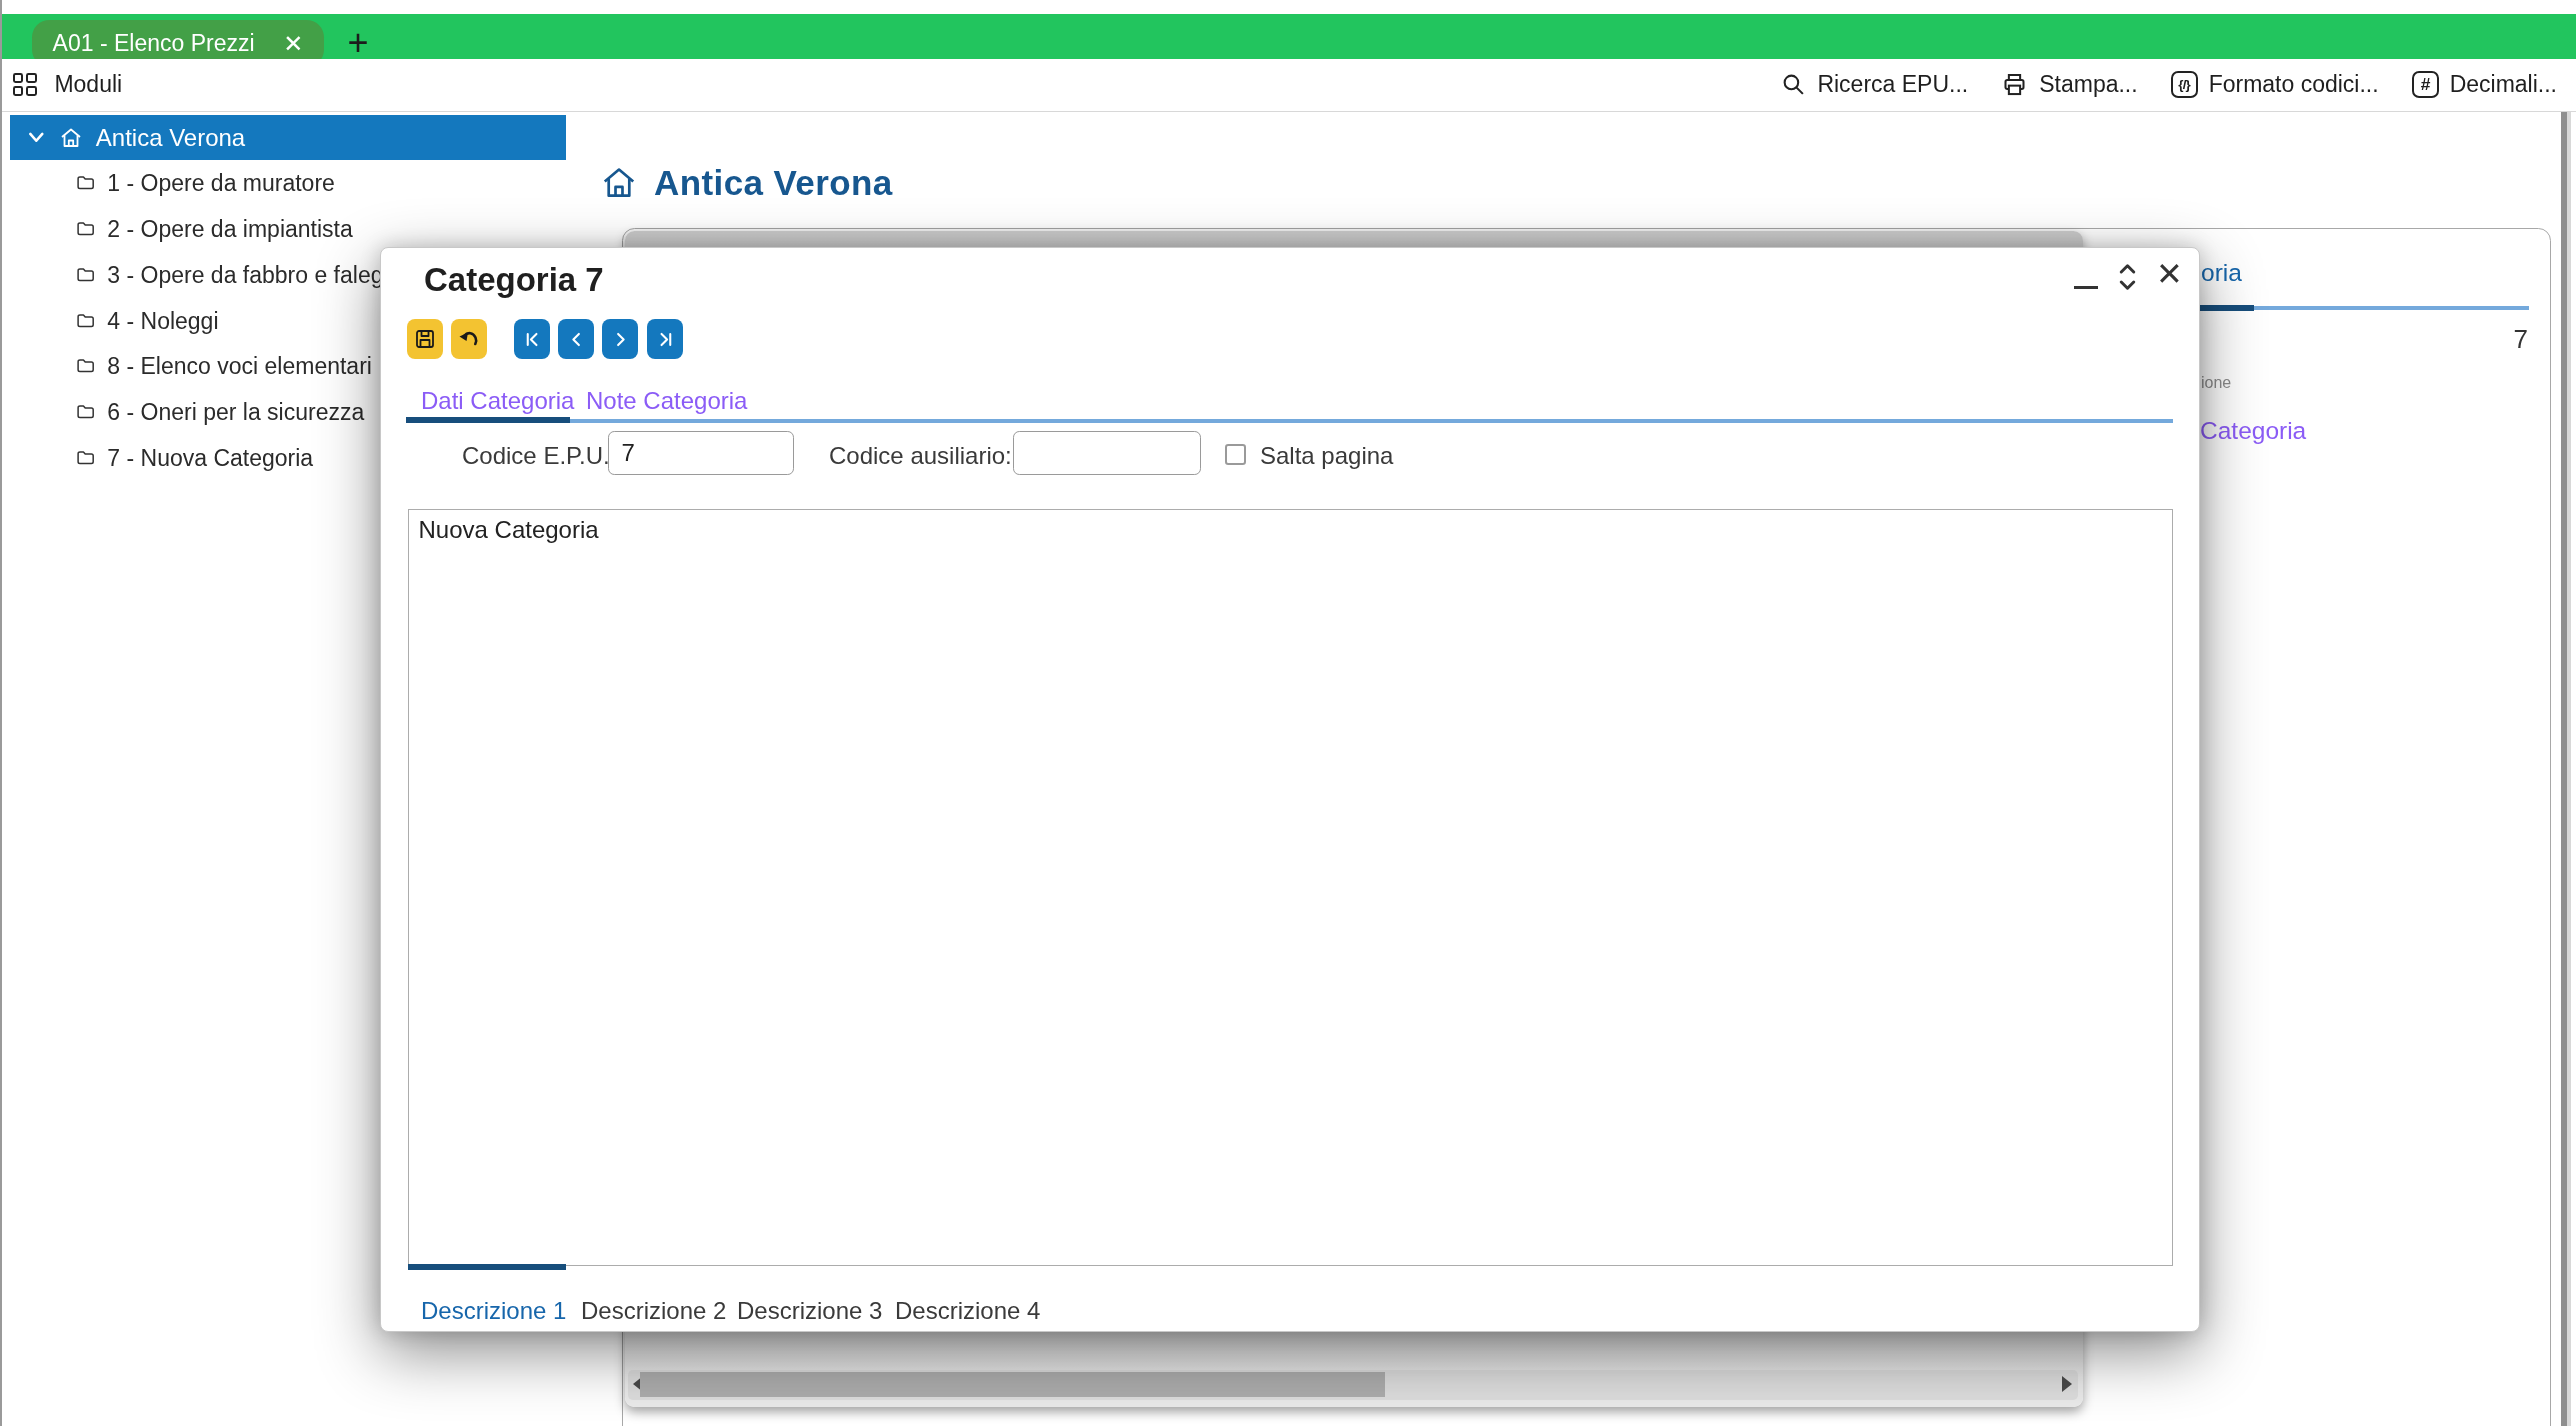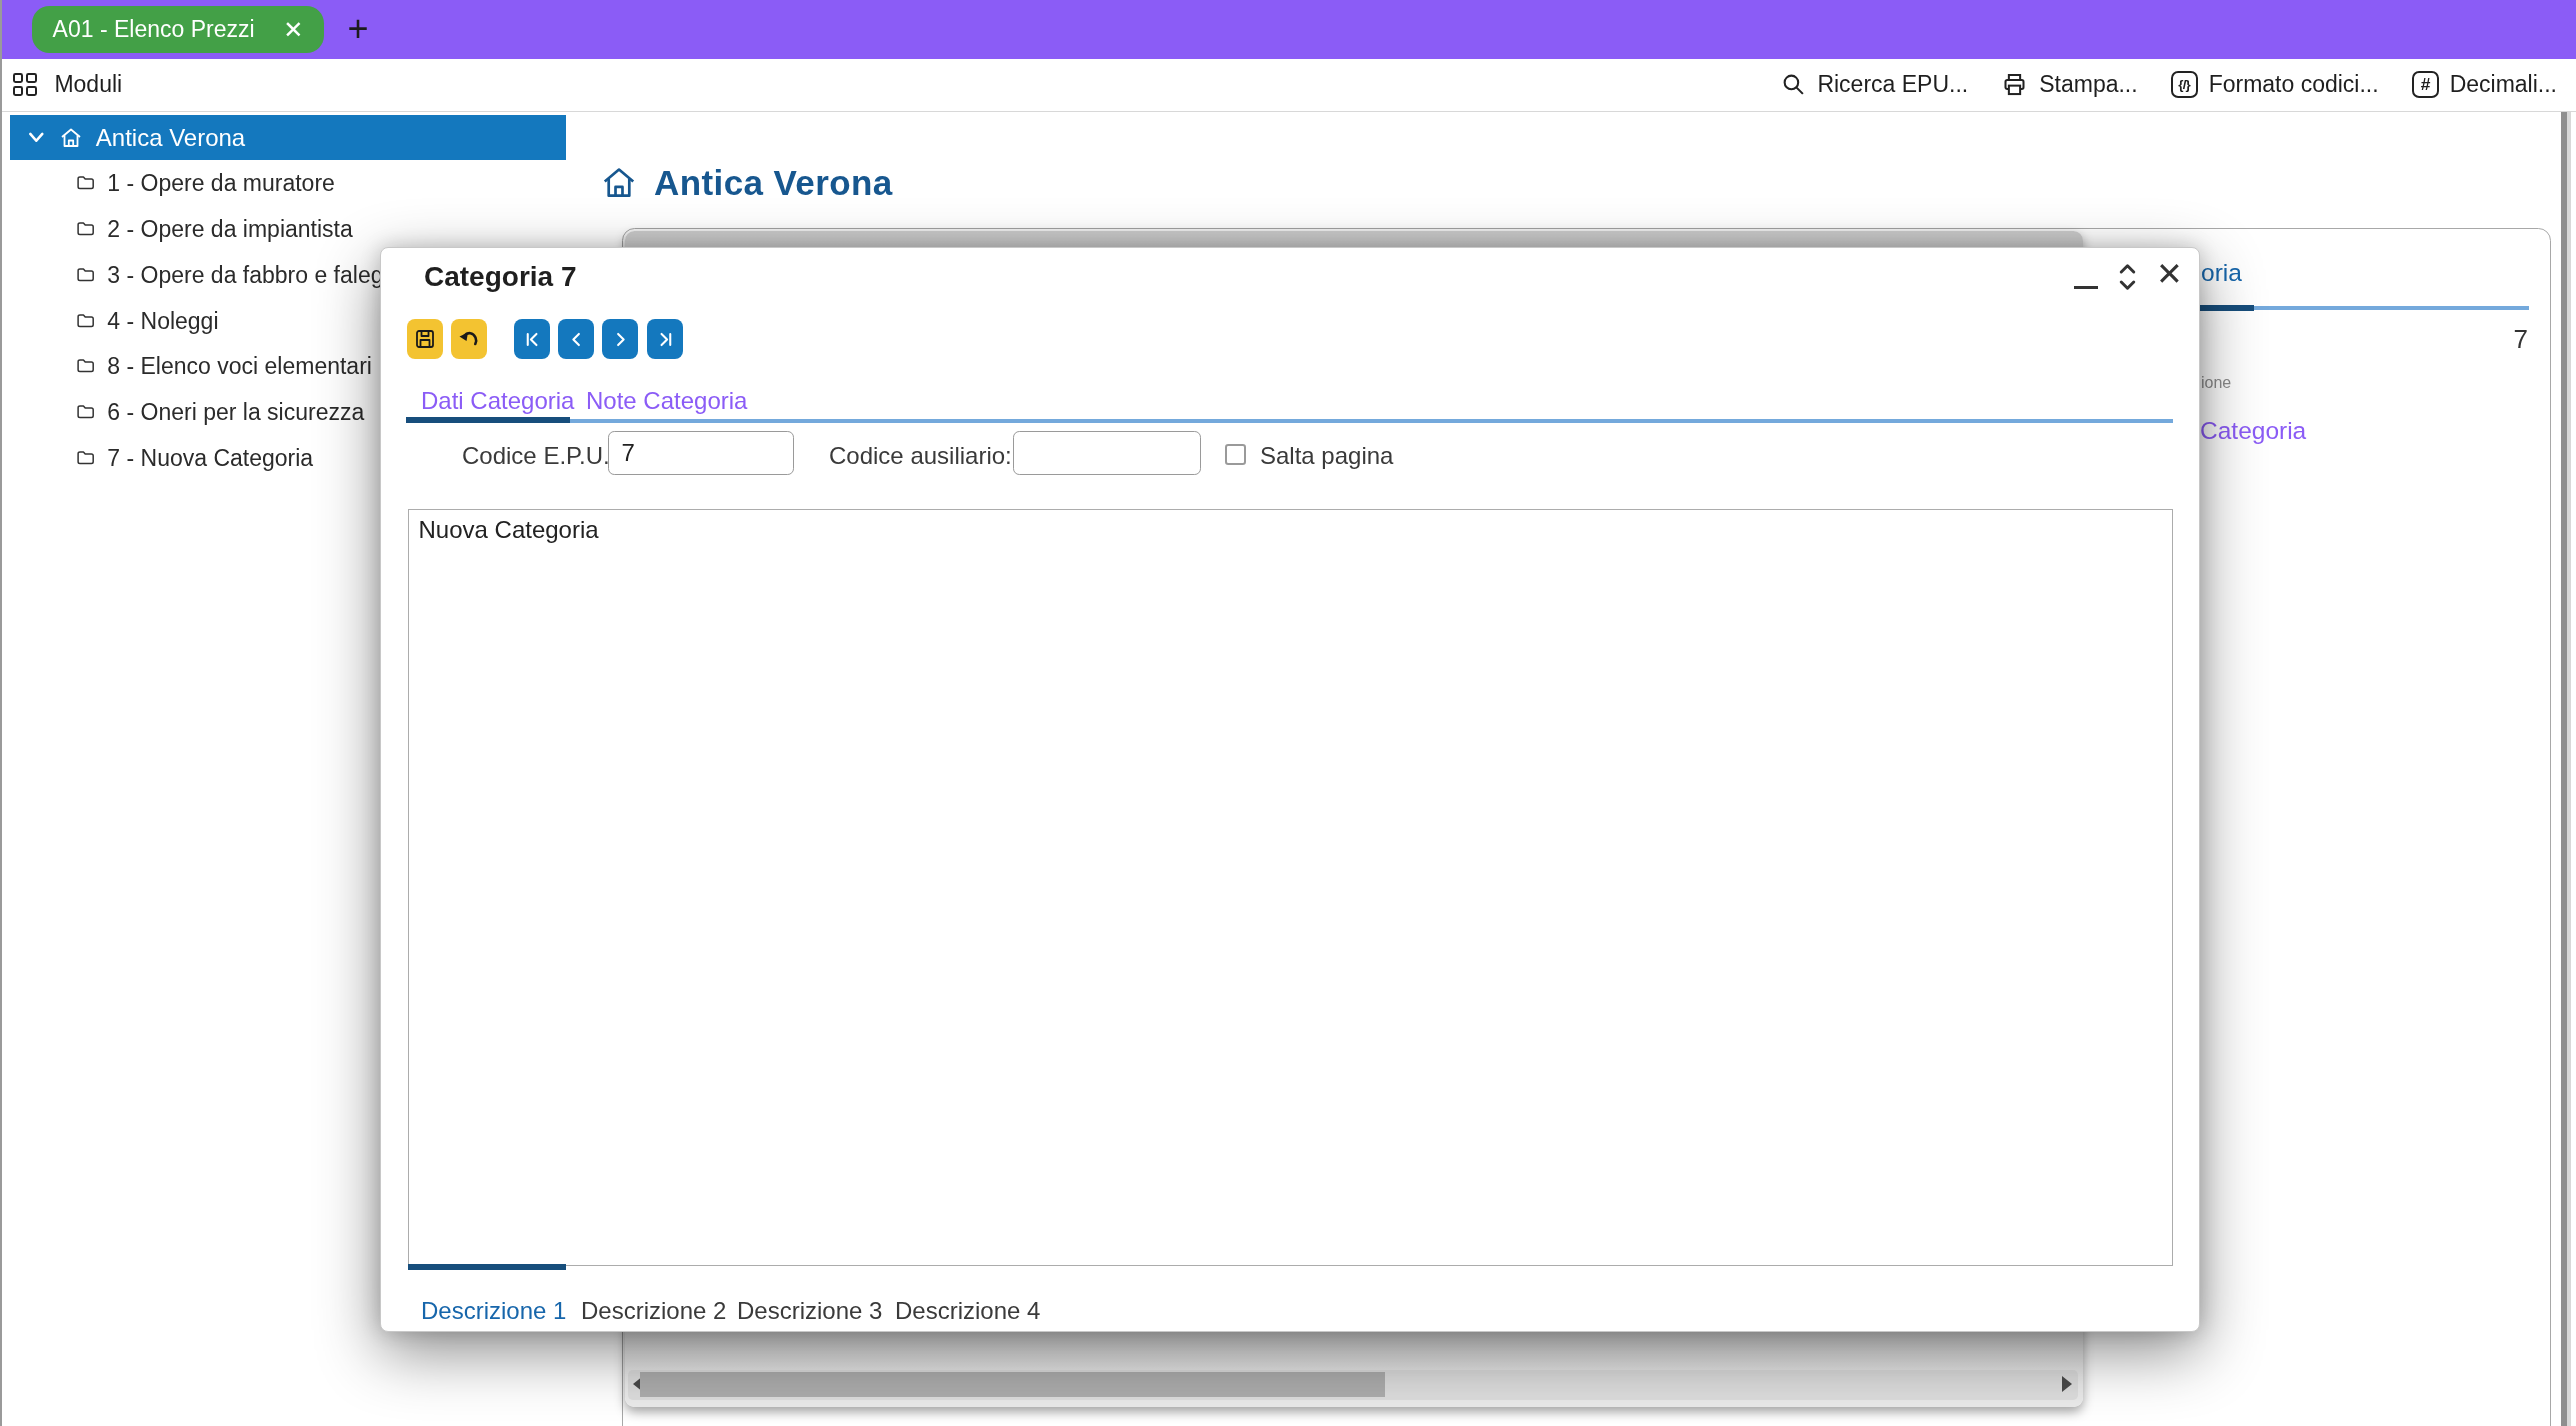--- a/index.html
+++ b/index.html
@@ -3,21 +3,21 @@
 <meta charset="utf-8">
 <style>
   * { margin:0; padding:0; box-sizing:border-box; }
   html,body { background:#fff; }
   body { font-family:"Liberation Sans", sans-serif; }
   .app { position:relative; width:2576px; height:1427px; background:#fff; overflow:hidden;
          border-left:2.4px solid #9a9a9a; }
   .abs { position:absolute; }
 
   
-  .tabbar { left:0; top:0; width:100%; height:59px; background:#8b5cf6;text-decoration:underline; }
+  .tabbar { left:0; top:14px; width:100%; height:59px; background:#22c55e;text-decoration:underline; }
   .doc-tab { left:30px; top:6.3px; width:292px; height:47px; background:#43A047; border-radius:17.4px;
              display:flex; align-items:center; justify-content:space-between; padding:0 20.6px;
              color:#fff; font-size:23px; }
   .doc-tab .x { font-size:24px; color:#fff; cursor:default; }
   .new-tab { left:338px; top:11px; width:36px; height:36px; display:flex; align-items:center;
              justify-content:center; font-size:36px; color:#1c1c1c; }
 
   
   .menubar { left:0; top:59px; width:100%; height:53px; background:#fff; border-bottom:1.6px solid #d8d8d8; }
   .moduli { left:11px; top:0; height:51px; display:flex; align-items:center; gap:17.4px; font-size:23px; color:#1f1f1f; }
@@ -59,21 +59,21 @@
   .bg-value { position:absolute; left:1858px; top:95px; width:47px; text-align:right; font-size:26px; color:#333; }
   .bg-label-frag { position:absolute; left:1578px; top:145px; font-size:16px; color:#8c8c8c; }
   .bg-text-frag  { position:absolute; left:1577px; top:188px; font-size:24.5px; color:#8b5cf6; }
 
   
   .right-strip { left:2559px; top:112px; width:10.3px; height:1314px; background:#8f8f8f; border-right:4.7px solid #d8d8d8; }
 
   
   .modal { left:378px; top:247px; width:1820px; height:1085px; background:#fff; border:0.8px solid #c8c8c8;
            border-radius:8px; box-shadow:0 20px 63px rgba(0,0,0,.45), 0 0 20px rgba(0,0,0,.18); }
-  .modal-title { position:absolute; left:43px; top:12.6px; font-size:28px; font-weight:bold; color:#1f1f1f; }
+  .modal-title { position:absolute; left:43px; top:12.6px; font-size:33px; font-weight:bold; color:#1f1f1f; }
   .win-min { position:absolute; left:1693px; top:38px; width:24px; height:3.2px; background:#333; }
   .win-resize { position:absolute; left:1734px; top:14.2px; }
   .win-close { position:absolute; left:1775px; top:9.5px; font-size:32px; color:#333; line-height:1; }
 
   .tb-btn { position:absolute; top:71px; width:36px; height:40px; border-radius:8px;
             display:flex; align-items:center; justify-content:center; }
   .tb-yellow { background:#F3C331; }
   .tb-blue { background:#1478BE; }
 
   .dlg-tab { position:absolute; top:139px; font-size:24px; color:#8b5cf6; }

